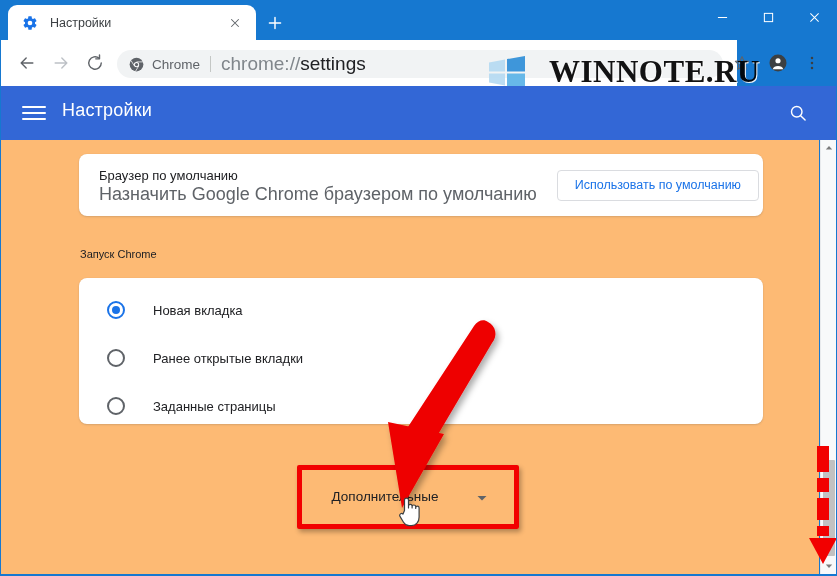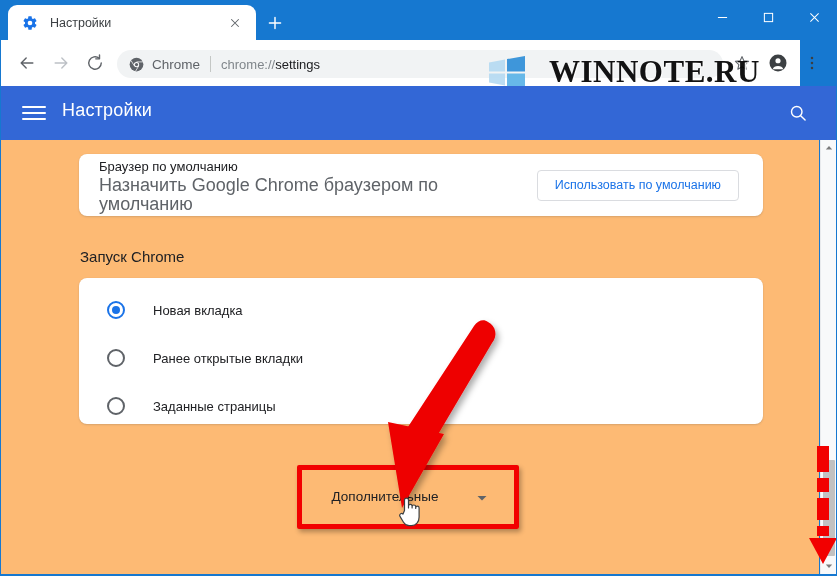--- a/index.html
+++ b/index.html
@@ -55,21 +55,21 @@
 
   .wincontrols {
     position: absolute; right: 0; top: 0;
     height: 34px; display: flex;
   }
   .wc { width: 46px; height: 34px; display: flex; align-items: center; justify-content: center; }
 
   
   .toolbar {
     position: absolute; left: 0; top: 40px;
-    width: 800px; height: 46px;
+    width: 737px; height: 46px;
     background: #ffffff;
   }
   .nav-btn {
     position: absolute; top: 9px;
     width: 28px; height: 28px;
     display: flex; align-items: center; justify-content: center;
   }
   #nav-back  { left: 13px; }
   #nav-fwd   { left: 47px; }
   #nav-rel   { left: 81px; }
@@ -84,21 +84,21 @@
   }
   .omni-chrome-icon { margin-left: 12px; width: 15px; height: 15px; flex: 0 0 15px; }
   .omni-chrome-label {
     margin-left: 8px; font-size: 13.5px; color: #5f6368;
     white-space: nowrap;
   }
   .omni-sep {
     margin: 0 10px; width: 1px; height: 16px;
     background: #c4c7c5; flex: 0 0 1px;
   }
-  .omni-url { font-size: 13px; color: #80868b; white-space: nowrap; }
+  .omni-url { font-size: 19px; color: #80868b; white-space: nowrap; }
   .omni-url b { color: #202124; font-weight: normal; }
 
   .tb-icon {
     position: absolute; top: 9px;
     width: 28px; height: 28px;
     display: flex; align-items: center; justify-content: center;
   }
   #tb-star    { left: 728px; }
   #tb-profile { left: 764px; }
   #tb-menu    { left: 798px; }
@@ -162,33 +162,33 @@
   
   #card-default {
     left: 78px; top: 14px;
     width: 684px; height: 62px;
     display: flex; align-items: center;
   }
   .dflt-text { margin-left: 20px; flex: 1 1 auto; }
   .dflt-title { font-size: 13px; color: #202124; line-height: 19px; }
   .dflt-sub { font-size: 18px; color: #5f6368; line-height: 19px; }
   .dflt-btn {
-    margin-right: 24px;
+    margin-right: 4px;
     height: 31px; padding: 0 17px;
     display: flex; align-items: center;
     border: 1px solid #dadce0; border-radius: 4px;
     background: #fff;
     font-size: 12.5px; color: #1a73e8;
     white-space: nowrap;
   }
 
   
   .section-heading {
     position: absolute; left: 79px; top: 108px;
-    font-size: 15px; color: #202124;
+    font-size: 11px; color: #202124;
   }
 
   
   #card-startup {
     left: 78px; top: 138px;
     width: 684px; height: 146px;
   }
   .radio-row {
     position: absolute; left: 0;
     width: 684px; height: 48px;

